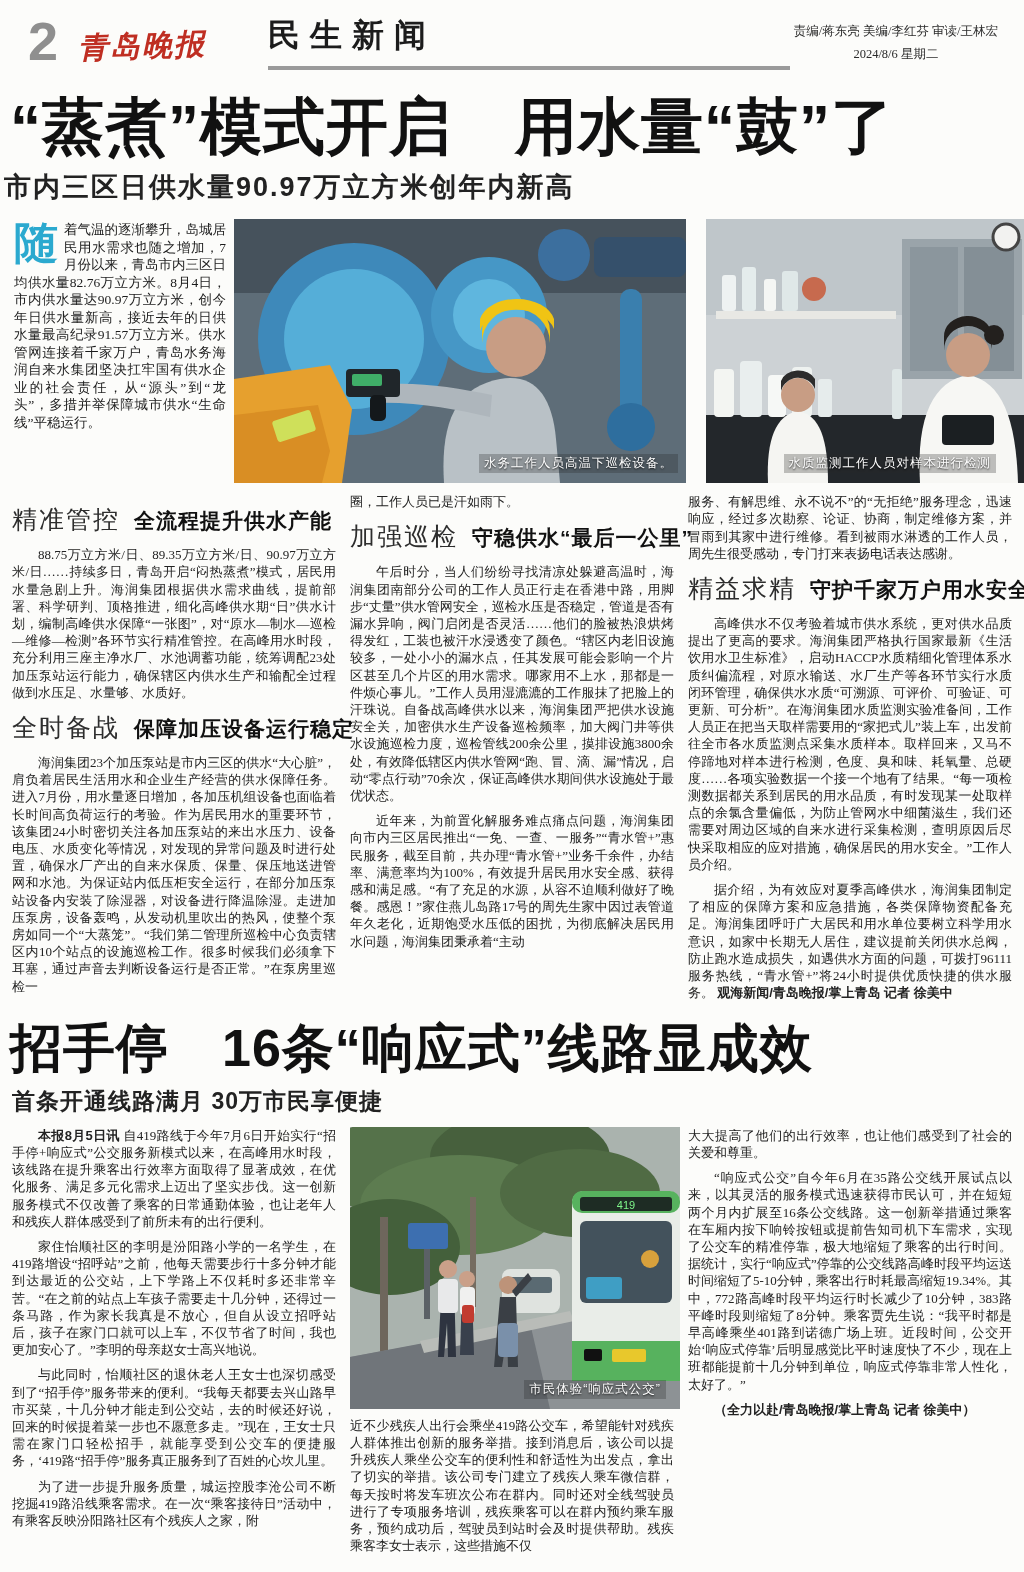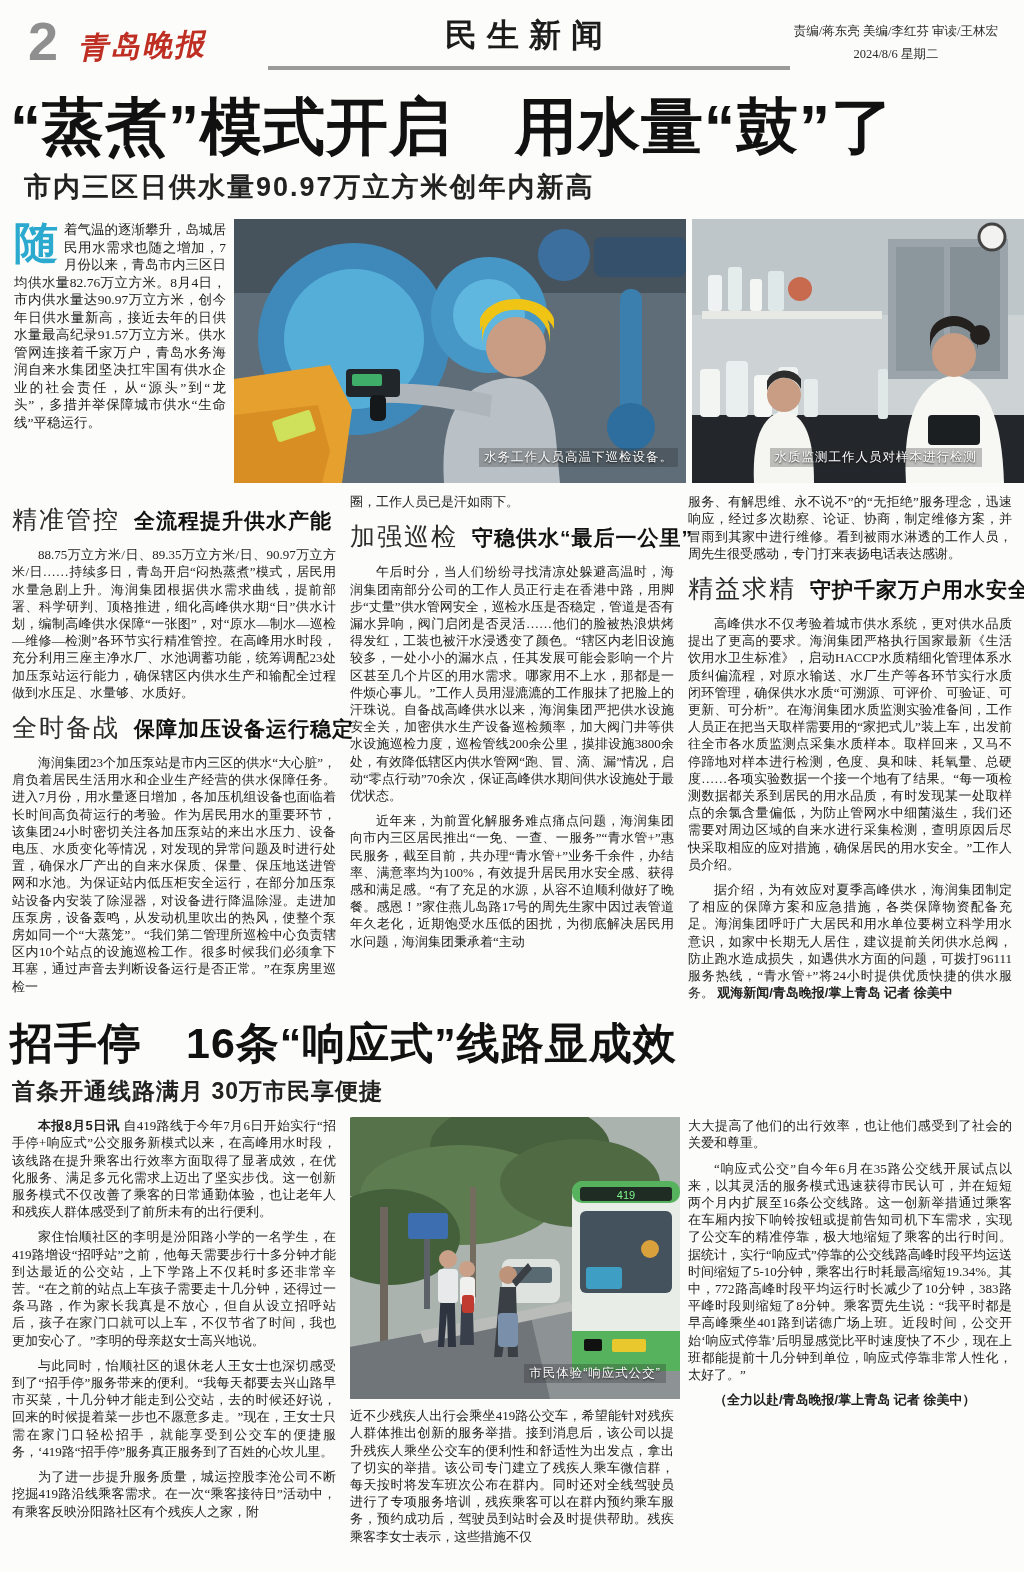--- a/index.html
+++ b/index.html
@@ -7,55 +7,55 @@
     position:relative;width:1024px;height:1572px;margin:0 auto;
     background:#fcfcfa;color:#1c1c1c;overflow:hidden;
     font-family:"Liberation Serif", serif;
   }
   
   .hdr{position:relative;height:88px;}
   .pagenum{position:absolute;left:28px;top:14px;font-family:"Liberation Sans",sans-serif;
     font-size:54px;font-weight:700;color:#8f8f8f;line-height:1;}
   .masthead{position:absolute;left:78px;top:26px;color:#bf2e22;font-size:30px;font-weight:700;
     font-style:italic;letter-spacing:2px;font-family:"DejaVu Serif",serif;transform:rotate(-2deg);}
-  .sectionwrap{position:absolute;left:268px;top:14px;width:522px;text-align:center;}
+  .sectionwrap{position:absolute;left:268px;top:14px;width:522px;text-align:left;}
   .sectiontitle{font-family:"Liberation Sans",sans-serif;font-size:32px;font-weight:700;letter-spacing:10px;}
   .sectionrule{margin-top:8px;height:4px;background:#9a9a9a;}
   .credits{position:absolute;right:26px;top:20px;text-align:center;font-size:12.5px;color:#2a2a2a;line-height:1.8;}
   
   .a1-hl{margin:6px 10px 0 10px;font-family:"Liberation Sans",sans-serif;font-weight:900;
     font-size:62px;line-height:1.05;letter-spacing:1px;color:#111;white-space:nowrap;}
-  .a1-sub{margin:10px 12px 0 24px;font-family:"Liberation Sans",sans-serif;font-weight:700;
+  .a1-sub{margin:10px 12px 0 4px;font-family:"Liberation Sans",sans-serif;font-weight:700;
     font-size:27px;letter-spacing:2px;color:#222;}
   .a1-top{display:flex;margin:14px 0 0 0;height:264px;}
   .leadcol{width:212px;padding:2px 8px 0 14px;font-size:13.5px;line-height:17.5px;text-align:justify;}
   .dropcap{float:left;font-size:44px;line-height:40px;font-weight:700;color:#2ba9cf;
     font-family:"Liberation Sans",sans-serif;margin:2px 6px 0 0;}
   figure{margin:0;position:relative;}
   .ph1{width:452px;height:264px;}
-  .ph2{width:298px;height:264px;margin-left:6px;}
+  .ph2{width:298px;height:264px;margin-left:20px;}
   figure svg{display:block;}
-  figcaption{position:absolute;right:8px;bottom:16px;color:#fff;font-size:12.5px;
+  figcaption{position:absolute;right:8px;bottom:10px;color:#fff;font-size:12.5px;
     font-family:"Liberation Sans",sans-serif;background:rgba(40,40,40,.28);padding:1px 5px;
     text-shadow:0 1px 2px rgba(0,0,0,.8);letter-spacing:1px;}
   .cols3{display:flex;gap:14px;padding:10px 12px 0 12px;}
   .col{flex:1;min-width:0;}
   .a1cols{height:520px;overflow:hidden;}
   h3.sechead{margin:10px 0 10px 0;white-space:nowrap;}
   h3.sechead .kai{font-size:25px;font-weight:500;font-family:"Liberation Serif",serif;
     letter-spacing:2px;color:#2d2d2d;margin-right:14px;}
   h3.sechead .blk{font-size:21px;font-weight:800;font-family:"Liberation Sans",sans-serif;
     letter-spacing:1px;color:#111;}
   .col p{margin:0 0 8px 0;font-size:13px;line-height:17.2px;text-align:justify;color:#222;}
   .col p.ind{text-indent:2em;}
   .byl{font-weight:700;font-family:"Liberation Sans",sans-serif;}
   
   .a2{margin-top:6px;}
   .a2-hl{margin:8px 10px 0 10px;font-family:"Liberation Sans",sans-serif;font-weight:900;
-    font-size:43px;line-height:1.05;letter-spacing:1px;color:#111;white-space:nowrap;}
+    font-size:52px;line-height:1.05;letter-spacing:1px;color:#111;white-space:nowrap;}
   .a2-sub{margin:10px 12px 2px 12px;font-family:"Liberation Sans",sans-serif;font-weight:600;
     font-size:23px;letter-spacing:1px;color:#222;}
   .a2cols{height:462px;overflow:hidden;padding-top:8px;}
   .ph3{width:100%;height:282px;margin-bottom:8px;text-align:center;}
   .leadlabel{font-weight:700;font-family:"Liberation Sans",sans-serif;}
 </style>
 </head>
 <body>
 
 <div class="page">

